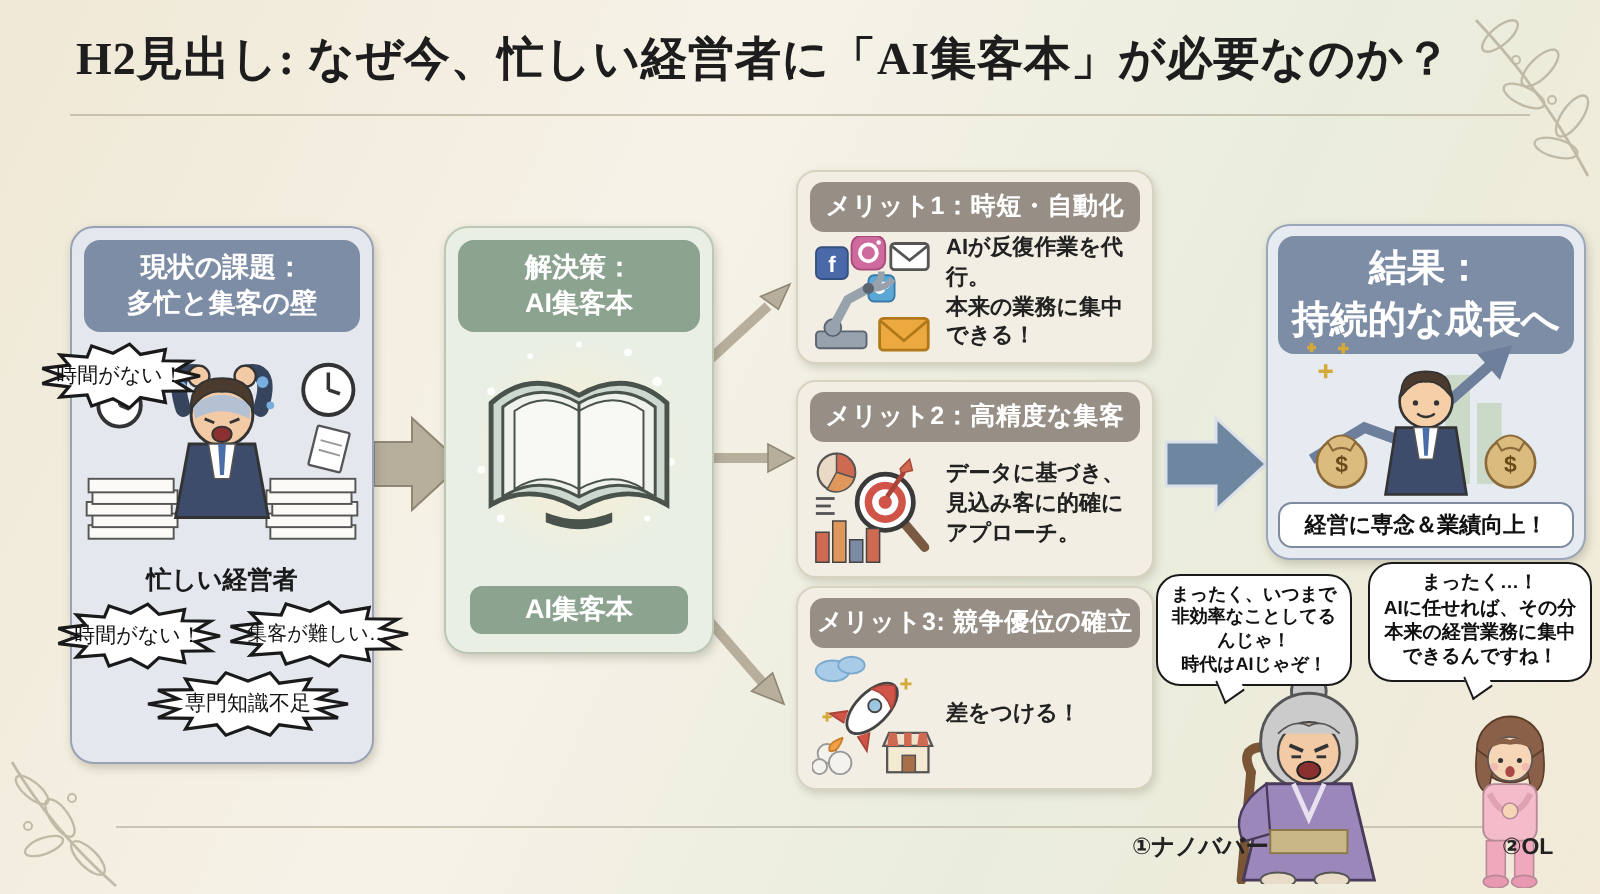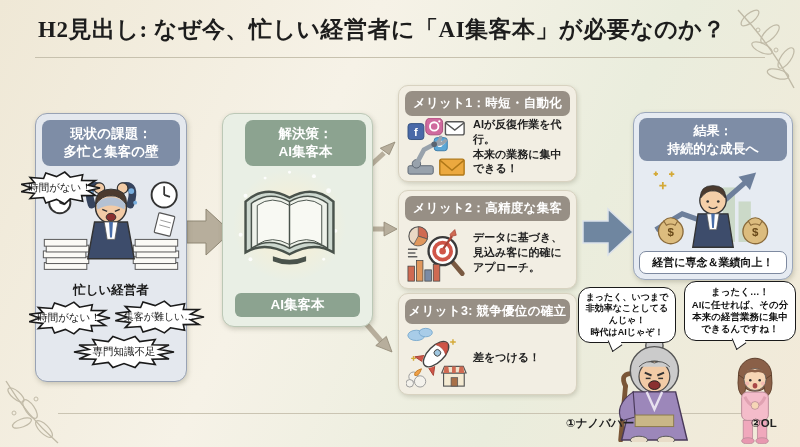--- a/index.html
+++ b/index.html
@@ -11,26 +11,26 @@
   .rule-top{position:absolute;left:35px;top:57px;width:730px;height:1px;background:#c7c1ae;}
   .rule-bottom{position:absolute;left:58px;top:413px;width:708px;height:1px;background:#cac4b2;}
   .decor{position:absolute;opacity:.8;}
   .arrow-layer{position:absolute;left:0;top:0;width:800px;height:447px;z-index:1;}
   .card{position:absolute;border-radius:12px;box-shadow:1px 2px 5px rgba(90,90,70,.28);z-index:2;}
   .card-header{margin:6px;border-radius:8px;color:#fff;font-weight:bold;text-align:center;
     font-size:13.5px;line-height:1.35;padding:5px 2px;}
   .card-header span{display:block;}
   .problem-card{left:35px;top:113px;width:150px;height:267px;background:#e4e8ee;border:1.5px solid #98a2b4;}
   .problem-card .card-header{background:var(--problem-header,#7e8da6);}
-  .solution-card{left:222px;top:113px;width:133px;height:212px;background:#e9efe5;border:1px solid #bcc8b6;padding-left:16px;}
+  .solution-card{left:222px;top:113px;width:133px;height:212px;background:#e9efe5;border:1px solid #bcc8b6;}
   .solution-card .card-header{background:var(--solution-green,#8ca390);}
   .solution-footer{position:absolute;left:12px;right:12px;bottom:9px;background:var(--solution-green,#8ca390);
     border-radius:6px;color:#fff;font-weight:bold;text-align:center;font-size:13.5px;padding:3px 0;}
   .result-card{left:633px;top:112px;width:158px;height:166px;background:#e6ebf2;border:1.5px solid #9aa6ba;}
-  .result-card .card-header{background:var(--result-header,#7e8da6);margin:5px;padding:4px 2px;font-size:13px;}
+  .result-card .card-header{background:var(--result-header,#7e8da6);margin:5px;padding:4px 2px;font-size:19px;}
   .result-badge{position:absolute;left:5px;right:5px;bottom:5px;background:#fff;border:1.5px solid #7e8aa0;
     border-radius:7px;font-weight:bold;font-size:11px;text-align:center;padding:3px 0;color:#111;white-space:nowrap;}
   .merit-card{position:absolute;left:398px;width:177px;background:#f2eee3;border:1px solid #d8d2c0;
     border-radius:10px;box-shadow:1px 2px 4px rgba(90,90,70,.22);z-index:2;}
   .merit-header{margin:5px 6px;background:var(--merit-header,#978f85);border-radius:7px;color:#fff;
     font-weight:bold;font-size:12.5px;text-align:center;padding:4px 0;letter-spacing:.3px;white-space:nowrap;}
   .merit-body{position:absolute;left:7px;right:5px;top:29px;bottom:3px;display:flex;align-items:center;gap:5px;}
   .merit-icons{flex:0 0 62px;}
   .merit-text{font-size:11px;font-weight:bold;color:#222;line-height:1.35;}
   .merit-text span{display:block;}

